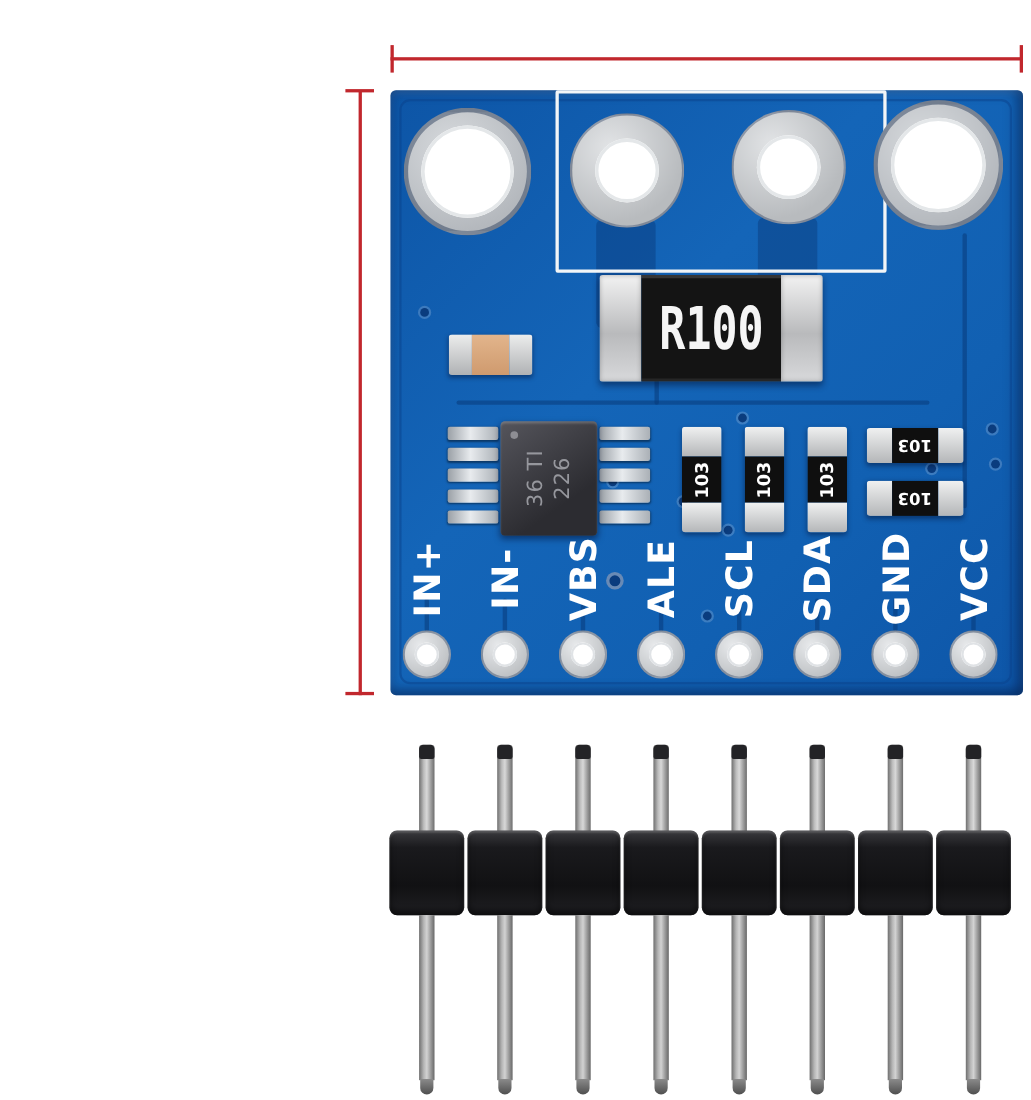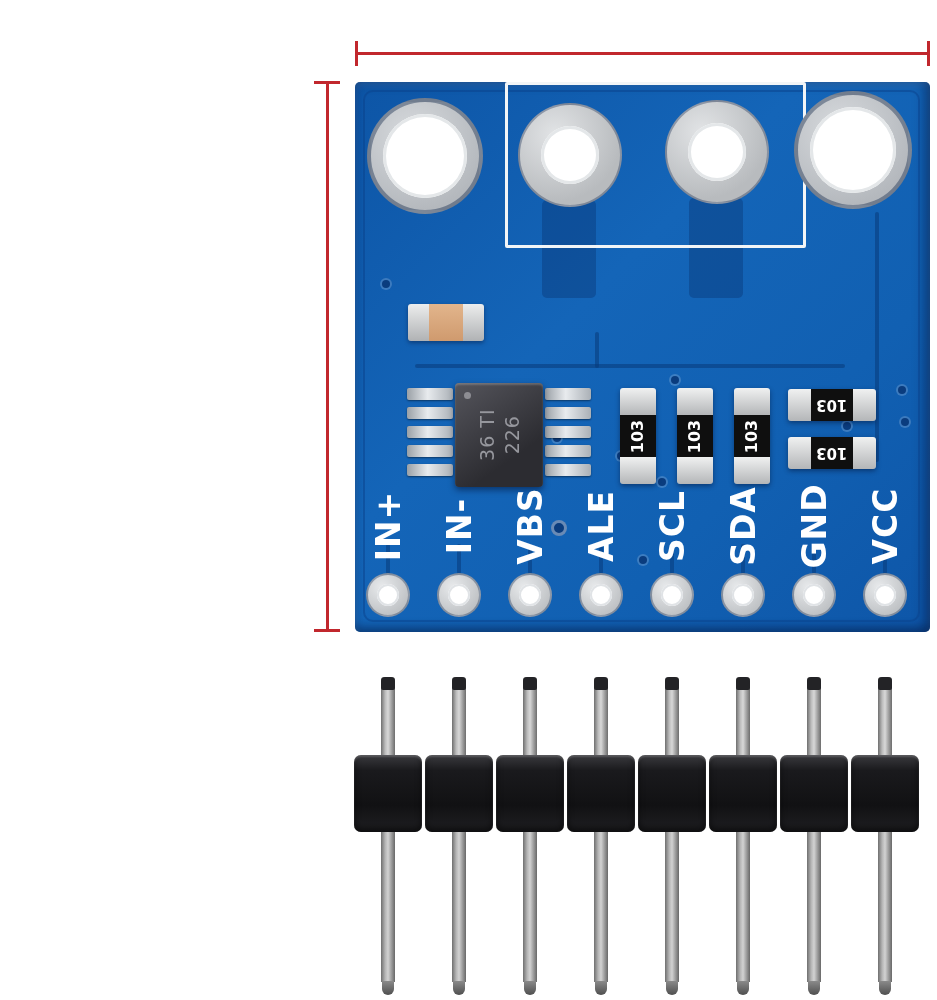--- a/index.html
+++ b/index.html
@@ -155,20 +155,27 @@
     <div class="hole hole-tinned" style="left:163px;top:21px;width:104px;height:104px;">
       <div class="hole-in" style="inset:21px;"></div>
     </div>
     <div class="hole hole-tinned" style="left:310px;top:18px;width:104px;height:104px;">
       <div class="hole-in" style="inset:21px;"></div>
     </div>
     <div class="hole hole-plain" style="left:439px;top:9px;width:118px;height:118px;">
       <div class="hole-in" style="inset:12px;"></div>
     </div>
 
+    <div class="shunt">
+      <div class="pad"></div>
+      <div class="shunt-body">
+        <span class="shunt-mark">R100</span>
+      </div>
+      <div class="pad"></div>
+    </div>
 
     <div class="capsmd">
       <div class="end"></div>
       <div class="mid"></div>
       <div class="end"></div>
     </div>
 
     <div class="ic-pin" style="left:52px;top:306px;"></div>
     <div class="ic-pin" style="left:52px;top:325px;"></div>
     <div class="ic-pin" style="left:52px;top:344px;"></div>

